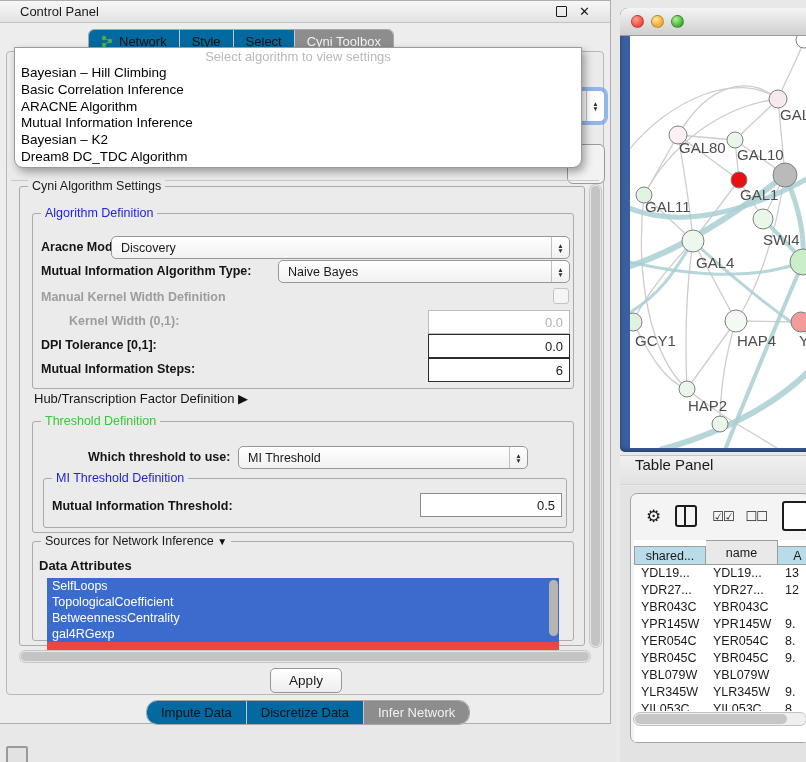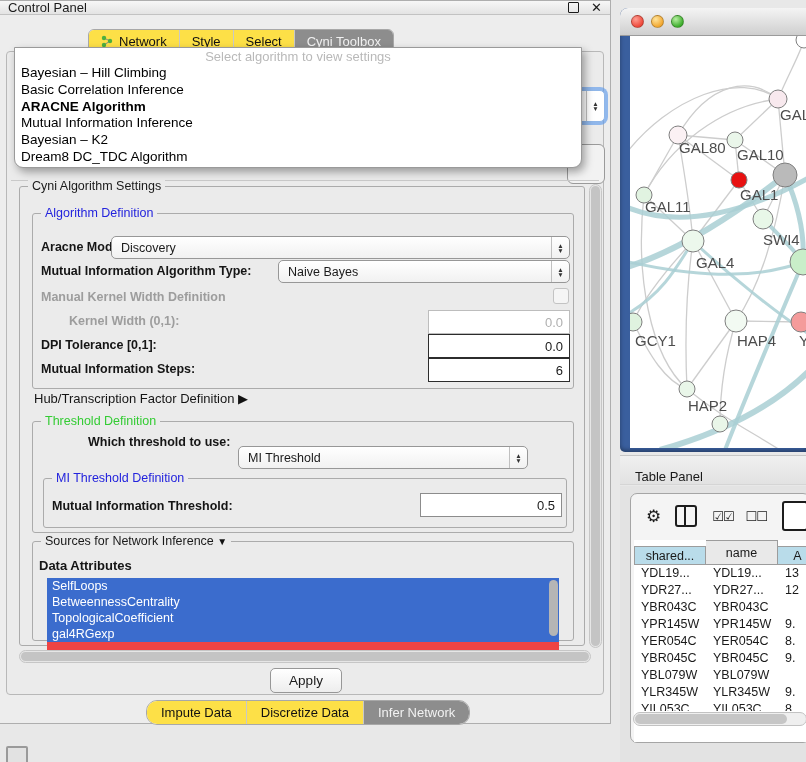--- a/index.html
+++ b/index.html
@@ -2,31 +2,31 @@
 <html><head>
 <meta charset="utf-8">
 <style>
   html,body{margin:0;padding:0;}
   body{width:806px;height:762px;position:relative;overflow:hidden;background:#e8e8e8;
        font-family:"Liberation Sans","DejaVu Sans",sans-serif;color:#1a1a1a;}
 
   
   #control-panel{position:absolute;left:0;top:8;width:611px;height:724px;
     background:#ededed;border:1px solid #aeaeae;border-left:none;box-sizing:border-box;}
-  .cp-titlebar{position:absolute;left:0;top:0;right:0;height:14px;
+  .cp-titlebar{position:absolute;left:0;top:0;right:0;height:22px;
     background:linear-gradient(#f7f7f7,#e3e3e3);border-bottom:1px solid #c2c2c2;
-    display:flex;align-items:center;padding:0 8px;box-sizing:border-box;font-size:13px;}
+    display:flex;align-items:center;padding:0 20px;box-sizing:border-box;font-size:13px;}
   .cp-title{flex:1;}
   .float-btn{width:9px;height:9px;border:1.6px solid #1a1a1a;border-radius:1px;margin-right:12px;cursor:default;}
   .close-btn{font-size:13px;font-weight:bold;line-height:13px;}
 
   
   .cp-tabs{position:absolute;left:88px;top:28px;height:23px;display:flex;
     background:#fff;border:1px solid #a8a8a8;border-radius:6px;overflow:hidden;font-size:13px;}
-  .cp-tab{display:flex;align-items:center;padding:0 12px;border-right:1px solid #c8c8c8;background:#fde047;color:#111;}
+  .cp-tab{display:flex;align-items:center;padding:0 12px;border-right:1px solid #c8c8c8;background:#0369a1;color:#111;}
   .cp-tab:last-child{border-right:none;}
   .cp-tab.sel{background:#8d8d8d;color:#f2f2f2;border-right-color:#8d8d8d;}
   .net-icon{margin-right:5px;}
 
   .cp-body{position:absolute;left:6px;top:50px;width:598px;height:644px;
     background:#ebebeb;border:1px solid #b8b8b8;border-radius:4px;box-sizing:border-box;}
 
   
   .hid-combo{position:absolute;left:560px;top:38px;width:36px;height:30px;background:#fff;
     border:1px solid #8fb6e8;border-radius:5px;box-shadow:0 0 0 3px rgba(95,155,235,.65);}
@@ -83,21 +83,21 @@
   .cp-bottom-tabs{position:absolute;left:146px;top:699px;height:23px;display:flex;
     background:#fff;border:1px solid #a8a8a8;border-radius:11px;overflow:hidden;font-size:13px;}
   .cp-bottom-tabs .cp-tab{padding:0 14px;}
 
   
   #algo-dropdown{position:absolute;left:14px;top:46px;width:566px;height:119px;background:#fff;
     border:1px solid #9a9a9a;border-radius:0 0 9px 9px;box-shadow:3px 4px 8px rgba(0,0,0,.35);
     z-index:20;overflow:hidden;}
   .algo-ph{height:17px;line-height:17px;text-align:center;color:#b9b9b9;font-size:13px;}
   .algo-item{height:16.8px;line-height:16.8px;padding-left:6px;font-size:13.5px;color:#000;}
-  .algo-item.b{font-weight:bold;}
+  .algo-item.b{font-weight:normal;}
 
   
   #mini-panel{position:absolute;left:6px;top:746px;width:18px;height:16px;background:#e2e2e2;
     border:2px solid #9a9a9a;border-radius:2px;}
 
   
   #network-window{position:absolute;left:620px;top:8px;width:186px;height:444px;
     background:#3a5f9e;border-radius:8px 0 0 5px;box-shadow:inset 0 -2px 4px rgba(0,0,0,.35);}
   .nw-titlebar{position:absolute;left:0;top:0;right:0;height:28px;border-radius:8px 0 0 0;
     background:linear-gradient(#f4f4f4,#cfcfcf);border-bottom:1px solid #9b9b9b;
@@ -105,21 +105,21 @@
   .tl{width:13px;height:13px;border-radius:50%;margin-right:7px;border:1px solid rgba(0,0,0,.25);box-sizing:border-box;}
   .tl.red{background:radial-gradient(circle at 35% 30%,#ff9d92,#ee4a3c 70%);}
   .tl.yellow{background:radial-gradient(circle at 35% 30%,#ffe49a,#f2a832 70%);}
   .tl.green{background:radial-gradient(circle at 35% 30%,#b6efa0,#3fae2e 70%);}
   #net-canvas{position:absolute;left:10px;top:28px;width:176px;height:412px;background:#fff;overflow:hidden;}
   #network-svg{display:block;}
 
   
   #table-panel-header{position:absolute;left:620px;top:455px;width:186px;height:30px;
     background:linear-gradient(#f0f0f0,#e2e2e2);border-top:1px solid #c6c6c6;border-bottom:1px solid #d5d5d5;
-    display:flex;align-items:flex-end;padding-left:15px;box-sizing:border-box;font-size:13px;}
+    display:flex;align-items:flex-start;padding-left:15px;box-sizing:border-box;font-size:15px;}
   #table-panel-body{position:absolute;left:620px;top:486px;width:186px;height:276px;background:#e3e3e3;}
   #table-container{position:absolute;left:10px;top:7px;width:180px;height:250px;background:#f4f4f4;
     border:1px solid #a5a5a5;border-radius:7px;box-sizing:border-box;}
   .tp-toolbar{position:absolute;left:0;top:0;right:0;height:44px;display:flex;align-items:center;padding-left:15px;}
   .gear{font-size:17px;color:#1c1c1c;margin-right:14px;}
   .cols-icon{width:18px;height:18px;border:2px solid #1c1c1c;border-radius:3px;position:relative;margin-right:15px;}
   .cols-icon::after{content:"";position:absolute;left:7px;top:0;bottom:0;width:2px;background:#1c1c1c;}
   .pair{font-size:13px;letter-spacing:-1px;color:#1c1c1c;margin-right:12px;}
   .doc-icon{width:22px;height:26px;border:2px solid #1c1c1c;border-radius:3px;background:#fff;margin-left:3px;}
   .ttable{position:absolute;left:3px;top:46px;right:0;bottom:0;overflow:hidden;background:#fff;}
@@ -207,41 +207,41 @@
           </div>
       </div>
 
       <span class="lbl reg" style="left:14px;top:204px;">
         <span>Hub/Transcription Factor Definition</span>
         <span class="tri" style="font-size:13px;"> ▶</span>
       </span>
 
       <div class="group" id="threshold-group">
         <span class="gtitle t-green">Threshold Definition</span>
-        <span class="lbl" style="left:55px;top:13px;">Which threshold to use:</span>
+        <span class="lbl" style="left:55px;top:28px;">Which threshold to use:</span>
         <div class="combo" style="left:205px;top:24px;width:290px;">
           <span>MI Threshold</span>
           <span class="stepper">▲<br>▼</span>
         </div>
         <div class="group" id="mithr-group">
           <span class="gtitle t-blue">MI Threshold Definition</span>
           <span class="lbl" style="left:8px;top:20px;">Mutual Information Threshold:</span>
           <div class="tfield" style="left:376px;top:14px;width:142px;border-color:#8c8c8c;">
               <span>0.5</span>
             </div>
         </div>
       </div>
 
       <div class="group" id="sources-group">
         <span class="gtitle"><span>Sources for Network Inference</span> <span class="tri">▼</span></span>
         <span class="lbl" style="left:6px;top:16px;font-size:13px;">Data Attributes</span>
         <div id="attr-list">
           <div class="attr-item" style="background: rgb(59, 108, 205);">SelfLoops</div>
+            <div class="attr-item" style="background: rgb(59, 108, 205);">TopologicalCoefficient</div>
             <div class="attr-item" style="background: rgb(59, 108, 205);">BetweennessCentrality</div>
-            <div class="attr-item" style="background: rgb(59, 108, 205);">TopologicalCoefficient</div>
             <div class="attr-item" style="background: rgb(59, 108, 205);">gal4RGexp</div>
             <div class="attr-scroll"></div>
         </div>
       </div>
     </div>
 
     <div class="vscroll">
         <div class="thumb"></div>
       </div>
     <div class="hscroll">

